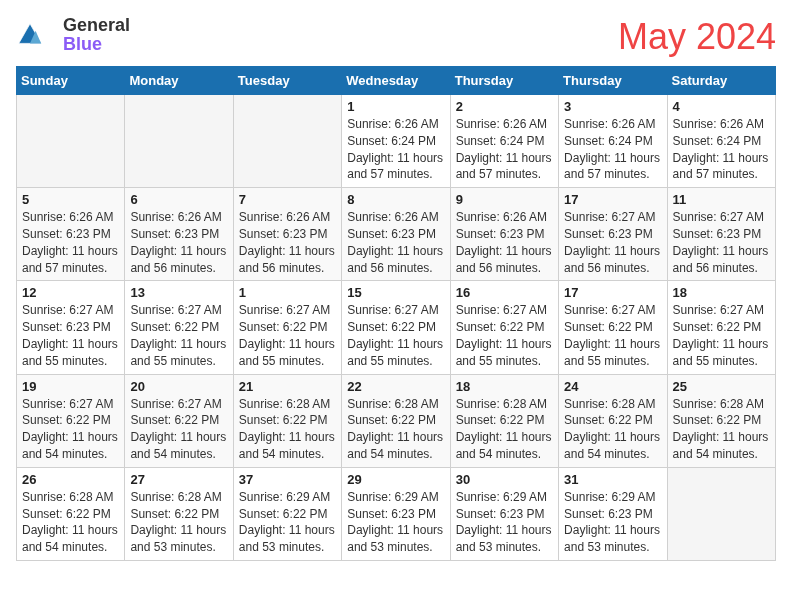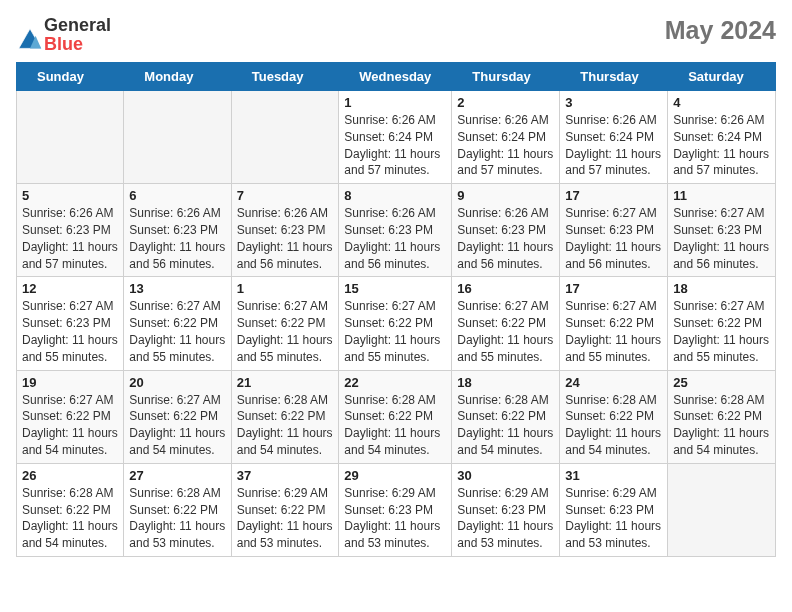--- a/index.html
+++ b/index.html
@@ -11,63 +11,63 @@
       padding: 16px;
     }
     .header {
       display: flex;
       justify-content: space-between;
       align-items: flex-start;
       margin-bottom: 8px;
     }
     .logo {
       display: flex;
-      align-items: flex-end;
-      gap: 0;
+      align-items: center;
+      gap: 19px;
     }
     .logo-text-general {
       font-size: 18px;
       font-weight: bold;
       color: #333;
       line-height: 1;
     }
     .logo-text-blue {
       font-size: 18px;
       font-weight: bold;
-      color: #ef4444;
+      color: #8b5cf6;
       line-height: 1;
     }
     .logo-icon {
       width: 28px;
       height: 28px;
     }
     .title-block {
       text-align: right;
     }
     .cal-title {
-      font-size: 25px;
-      font-weight: bold;
-      color: #737373;
+      font-size: 36px;
+      font-weight: normal;
+      color: #ef4444;
     }
     .cal-subtitle {
       font-size: 15px;
       color: #333;
       font-weight: normal;
     }
     .calendar {
       width: 100%;
       border-collapse: collapse;
       border: 1px solid #ccc;
     }
     .calendar th {
       background-color: #1a6faf;
       color: #fff;
       font-size: 13px;
       font-weight: bold;
-      padding: 6px 20px;
+      padding: 6px 4px;
       text-align: left;
       border: 1px solid #1a6faf;
     }
     .calendar td {
       vertical-align: top;
       border: 1px solid #d0d0d0;
       padding: 4px 5px;
       width: calc(100% / 7);
       min-height: 80px;
       background: #fff;

